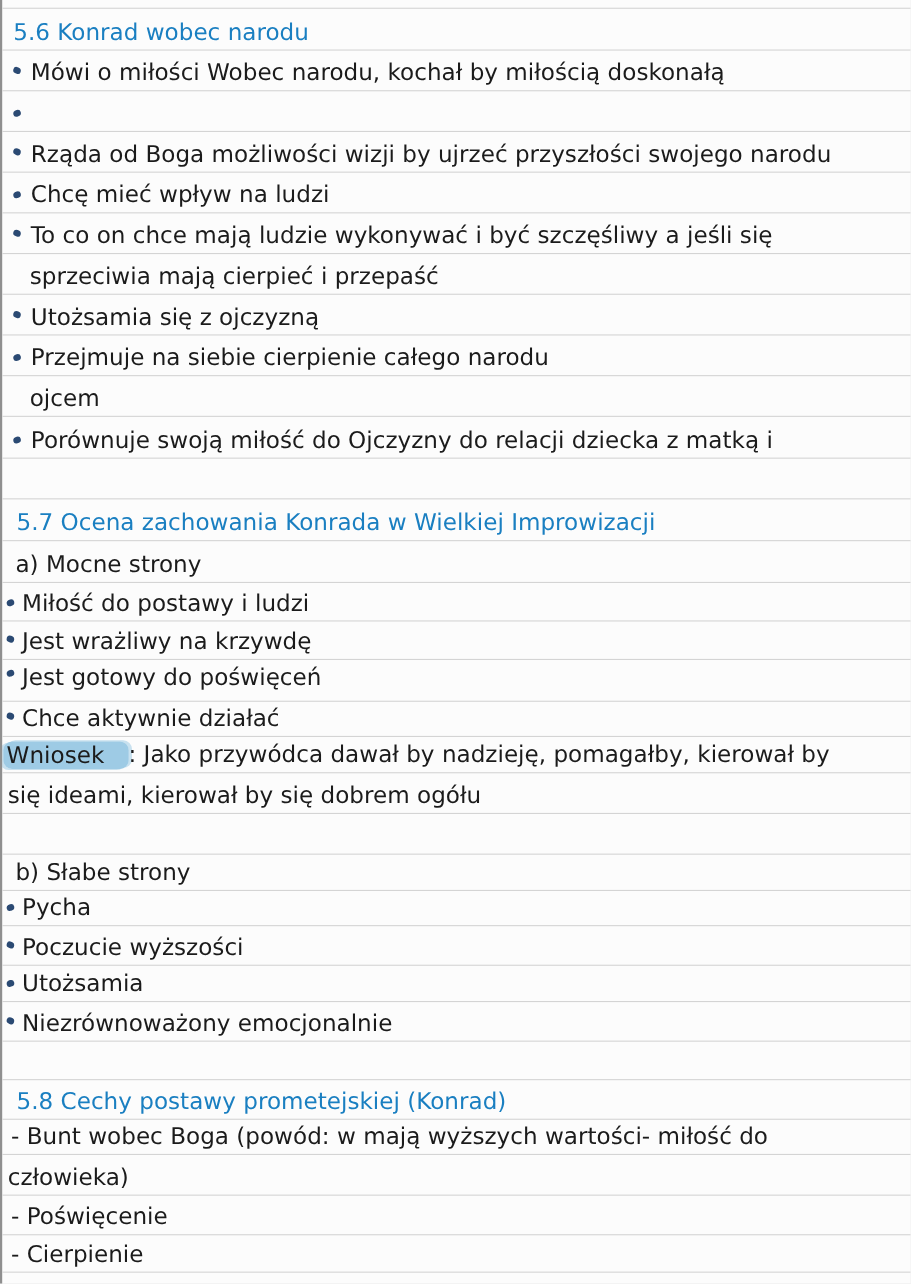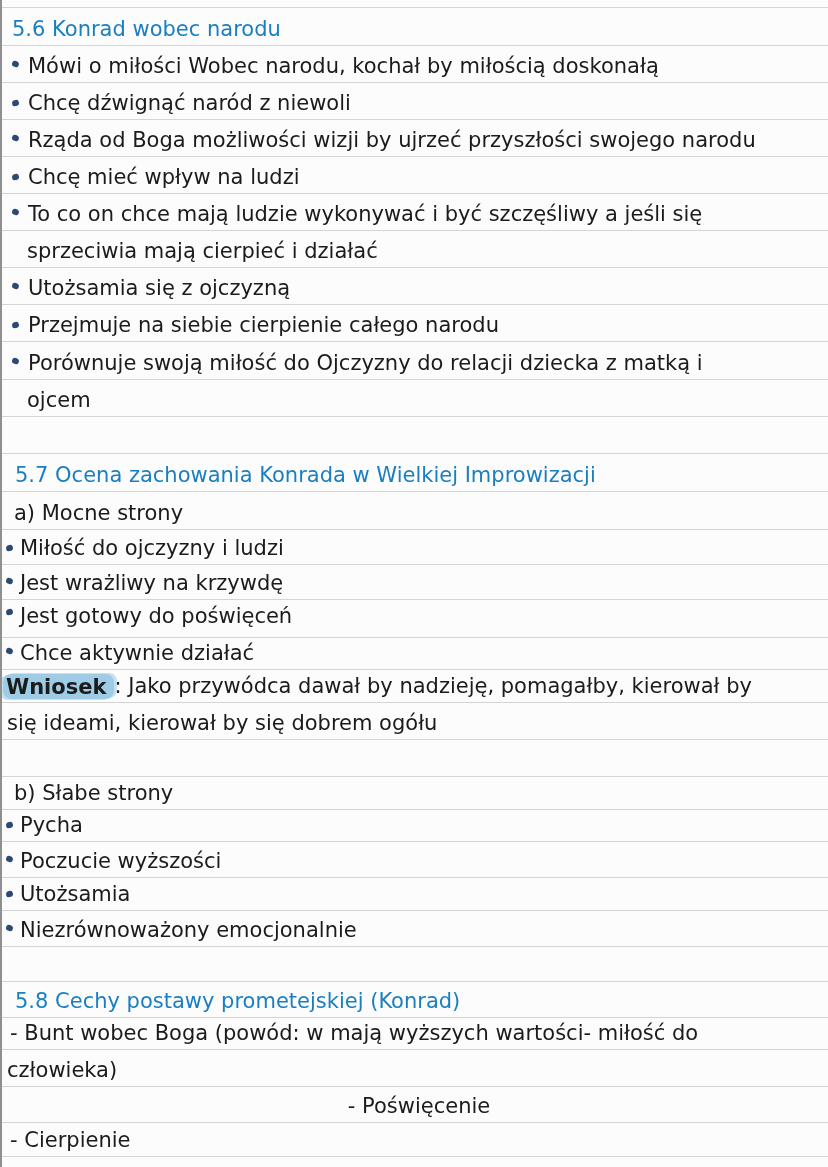--- a/index.html
+++ b/index.html
@@ -39,87 +39,86 @@
   .dot{
     flex:0 0 auto;
     width:7px;height:6px;
     background:var(--bullet,#2b4a73);
     border-radius:60% 50% 55% 45%;
     margin-bottom:8px;
     transform:rotate(-14deg);
   }
   .row:nth-child(even) .dot{transform:rotate(18deg);border-radius:50% 60% 45% 55%;margin-bottom:10px;}
   .hl{
-    font-weight:700;
+    font-weight:400;
     background:var(--hl-bg,rgba(90,167,212,0.6));
     box-shadow:-3px 1px 0 var(--hl-soft,rgba(90,167,212,0.35)), 3px -1px 0 var(--hl-soft,rgba(90,167,212,0.35));
     border-radius:8px;
-    padding:3px 8px 1px 3px;
+    padding:3px 22px 1px 3px;
     margin:0 0 -2px -3px;
   }
   .txt,.hl,.rest{display:inline-block;}
 </style>
 </head>
 <body>
 
 <div class="page" id="notes-page" style="--bg: #fcfcfc; --line: #d4d4d4; --edge: #8f8f8f; --blue: #1a7fc1; --text: #1b1b1b; --bullet: #2b4a73; --hl-bg: rgba(90,167,212,0.58); --hl-soft: rgba(90,167,212,0.32);">
   <div class="strip" style="height:8px"></div>
 
   <div id="rows-host">
       <div class="row heading" style="height: 38px; padding-left: 10px;">
         <span class="txt">5.6 Konrad wobec narodu</span>
       </div>
       <div class="row bullet-a" style="height: 37px;">
         <span class="dot"></span>
         <span class="txt">Mówi o miłości Wobec narodu, kochał by miłością doskonałą</span>
       </div>
       <div class="row bullet-a" style="height: 37px;">
         <span class="dot"></span>
-        <span class="txt">Chcę dźwignąć naród z niewoli</span>
       </div>
       <div class="row bullet-a" style="height: 37px;">
         <span class="dot"></span>
         <span class="txt">Rząda od Boga możliwości wizji by ujrzeć przyszłości swojego narodu</span>
       </div>
       <div class="row bullet-a" style="height: 37px;">
         <span class="dot"></span>
         <span class="txt">Chcę mieć wpływ na ludzi</span>
       </div>
       <div class="row bullet-a" style="height: 37px;">
         <span class="dot"></span>
         <span class="txt">To co on chce mają ludzie wykonywać i być szczęśliwy a jeśli się</span>
       </div>
       <div class="row cont-a" style="height: 37px;">
-        <span class="txt">sprzeciwia mają cierpieć i działać</span>
+        <span class="txt">sprzeciwia mają cierpieć i przepaść</span>
       </div>
       <div class="row bullet-a" style="height: 37px;">
         <span class="dot"></span>
         <span class="txt">Utożsamia się z ojczyzną</span>
       </div>
       <div class="row bullet-a" style="height: 37px;">
         <span class="dot"></span>
         <span class="txt">Przejmuje na siebie cierpienie całego narodu</span>
       </div>
+      <div class="row cont-a" style="height: 37px;">
+        <span class="txt">ojcem</span>
+      </div>
       <div class="row bullet-a" style="height: 38px;">
         <span class="dot"></span>
         <span class="txt">Porównuje swoją miłość do Ojczyzny do relacji dziecka z matką i</span>
-      </div>
-      <div class="row cont-a" style="height: 37px;">
-        <span class="txt">ojcem</span>
       </div>
       <div class="row blank" style="height: 37px;"></div>
       <div class="row heading" style="height: 38px;">
         <span class="txt">5.7 Ocena zachowania Konrada w Wielkiej Improwizacji</span>
       </div>
       <div class="row plain" style="height: 38px;">
         <span class="txt">a) Mocne strony</span>
       </div>
       <div class="row bullet-b" style="height: 35px;">
         <span class="dot"></span>
-        <span class="txt">Miłość do ojczyzny i ludzi</span>
+        <span class="txt">Miłość do postawy i ludzi</span>
       </div>
       <div class="row bullet-b" style="height: 35px; align-items: flex-end;">
         <span class="dot"></span>
         <span class="txt">Jest wrażliwy na krzywdę</span>
       </div>
       <div class="row bullet-b" style="height: 38px; align-items: center;">
         <span class="dot"></span>
         <span class="txt">Jest gotowy do poświęceń</span>
       </div>
       <div class="row bullet-b" style="height: 32px;">
@@ -156,21 +155,21 @@
       <div class="row blank" style="height: 35px;"></div>
       <div class="row heading" style="height: 36px;">
         <span class="txt">5.8 Cechy postawy prometejskiej (Konrad)</span>
       </div>
       <div class="row dash" style="height: 32px;">
         <span class="txt">- Bunt wobec Boga (powód: w mają wyższych wartości- miłość do</span>
       </div>
       <div class="row cont-0" style="height: 37px;">
         <span class="txt">człowieka)</span>
       </div>
-      <div class="row dash" style="height: 36px; justify-content: center;">
+      <div class="row dash" style="height: 36px;">
         <span class="txt">- Poświęcenie</span>
       </div>
       <div class="row dash" style="height: 34px;">
         <span class="txt">- Cierpienie</span>
       </div>
     </div>
   <div style="height:9px"></div>
 </div>
 
 </body></html>

